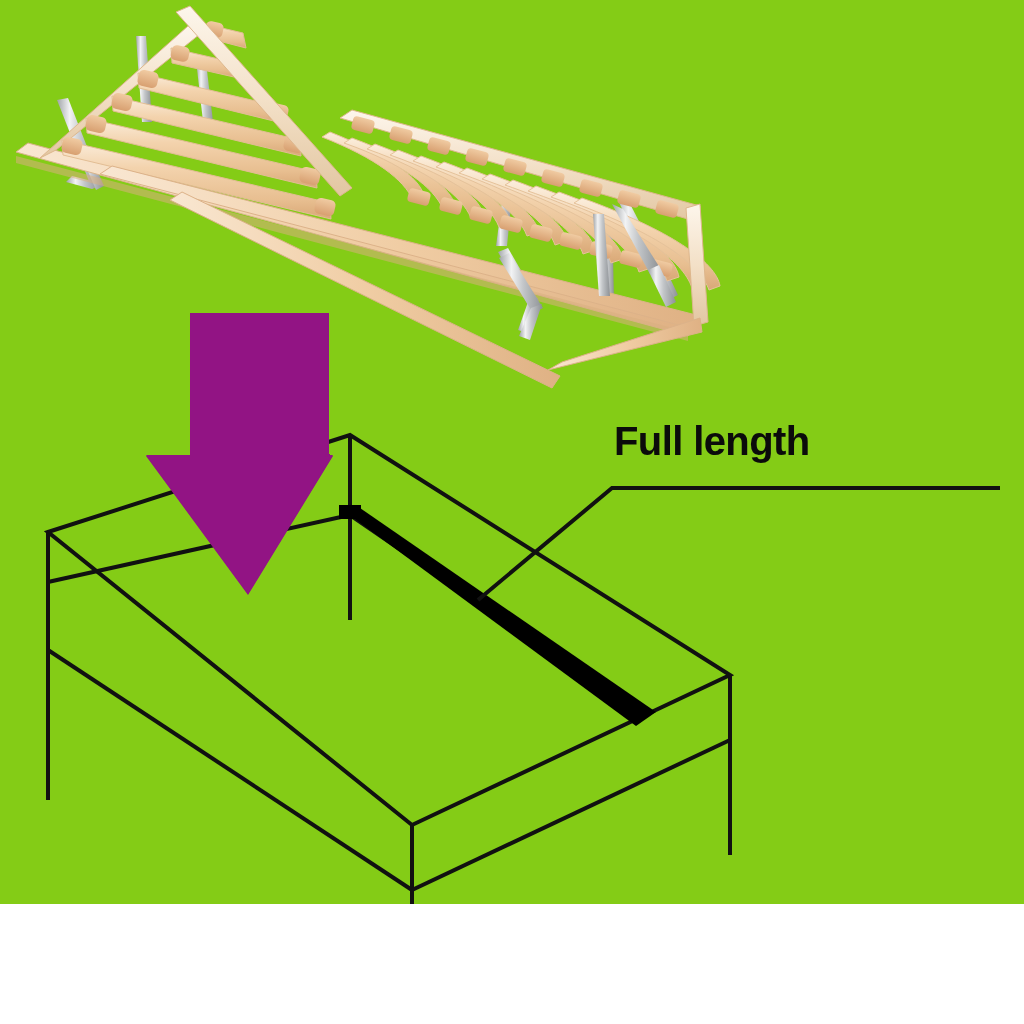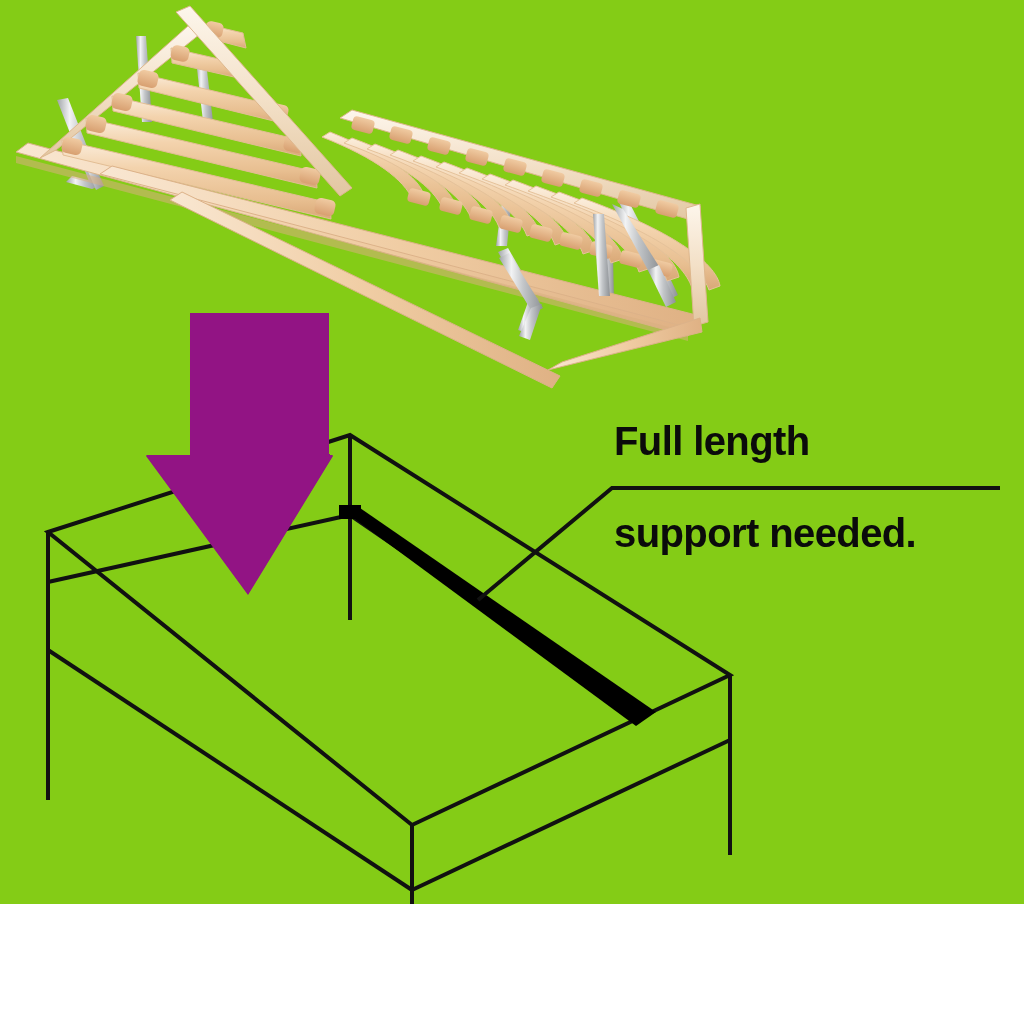--- a/index.html
+++ b/index.html
@@ -221,16 +221,15 @@
   </svg>
 
   <svg class="layer" viewBox="0 0 1024 1024" xmlns="http://www.w3.org/2000/svg">
     <polygon points="190,313 328,313 328,454 327,454 327,455 328,455 328,454 330,454 330,455 333,455 248,594 146,455 190,455" fill="#921484"></polygon>
 
     <polygon points="192,313 329,313 329,456 333,456 248,595 146,456 192,456" fill="#921484"></polygon>
   </svg>
 
   <div id="callout-text">
     <span class="line">Full length</span>
-    <span class="line">support needed.</span>
   </div>
 
 </div>
 
 </body></html>

